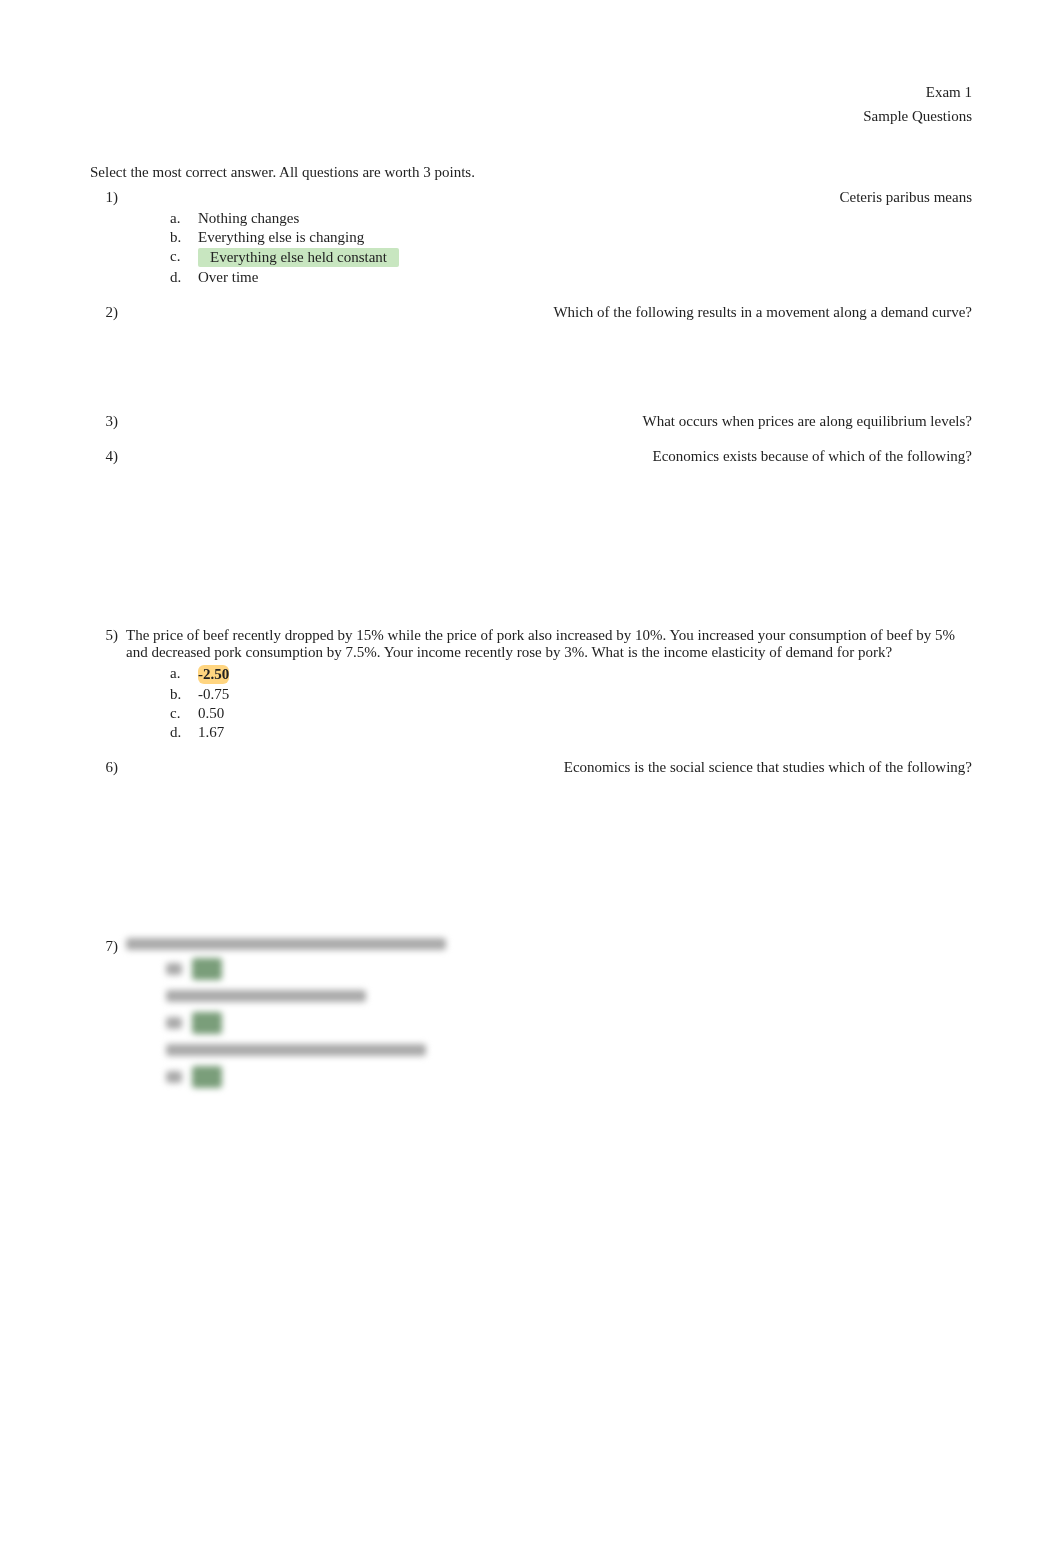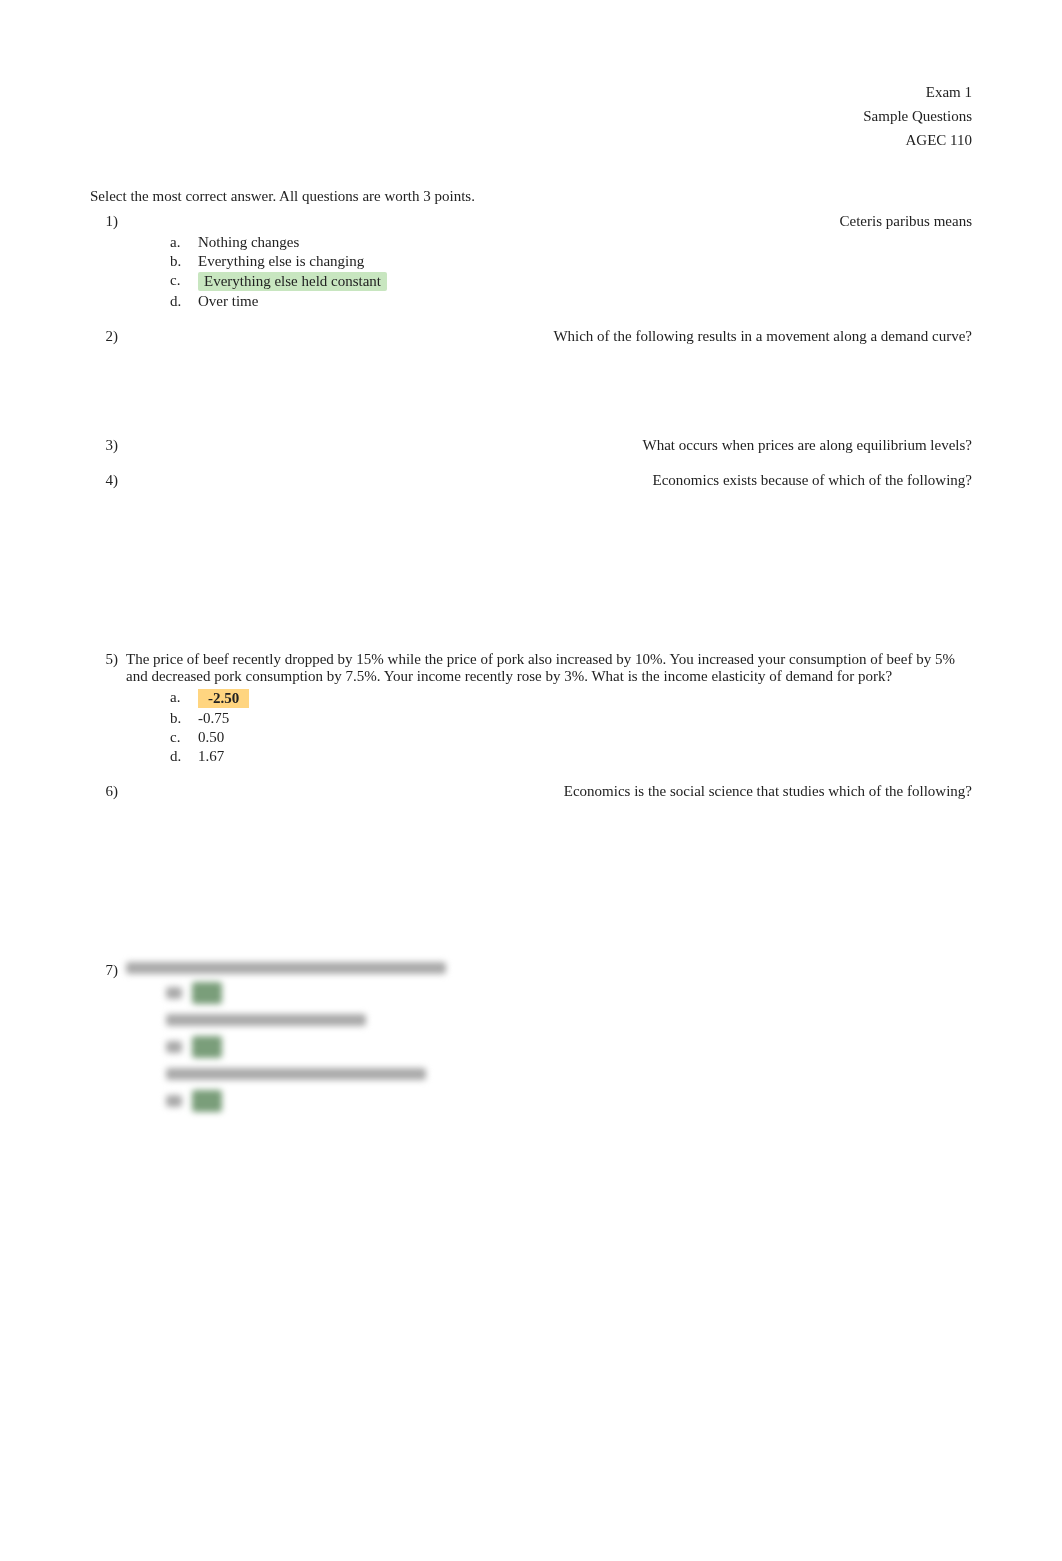--- a/index.html
+++ b/index.html
@@ -60,29 +60,29 @@
       display: flex;
       gap: 8px;
     }
 
     .answer-letter {
       min-width: 20px;
     }
 
     .highlight-green {
       background-color: #c8e6c0;
-      padding: 1px 6px;
+      padding: 1px 12px;
       border-radius: 2px;
     }
 
     .highlight-orange {
       background-color: #ffd580;
       font-weight: bold;
-      padding: 1px 10px;
-      border-radius: 0;
+      padding: 1px 0;
+      border-radius: 6px;
     }
 
     .blurred-section {
       filter: blur(3px);
       user-select: none;
       color: #555;
     }
 
     .blurred-block {
       margin-left: 40px;
@@ -118,21 +118,20 @@
     .q5-text {
       flex: 1;
     }
   </style>
 </head>
 <body>
 
 <div class="header">
   <div>Exam 1</div>
   <div>Sample Questions</div>
-  <div>AGEC 110</div>
 </div>
 
 <div class="instructions">Select the most correct answer. All questions are worth 3 points.</div>
 
 <div class="question-block">
   <div class="question-line">
     <span class="question-number">1)</span>
     <span class="question-text">Ceteris paribus  means</span>
   </div>
   <ul class="answer-list">

